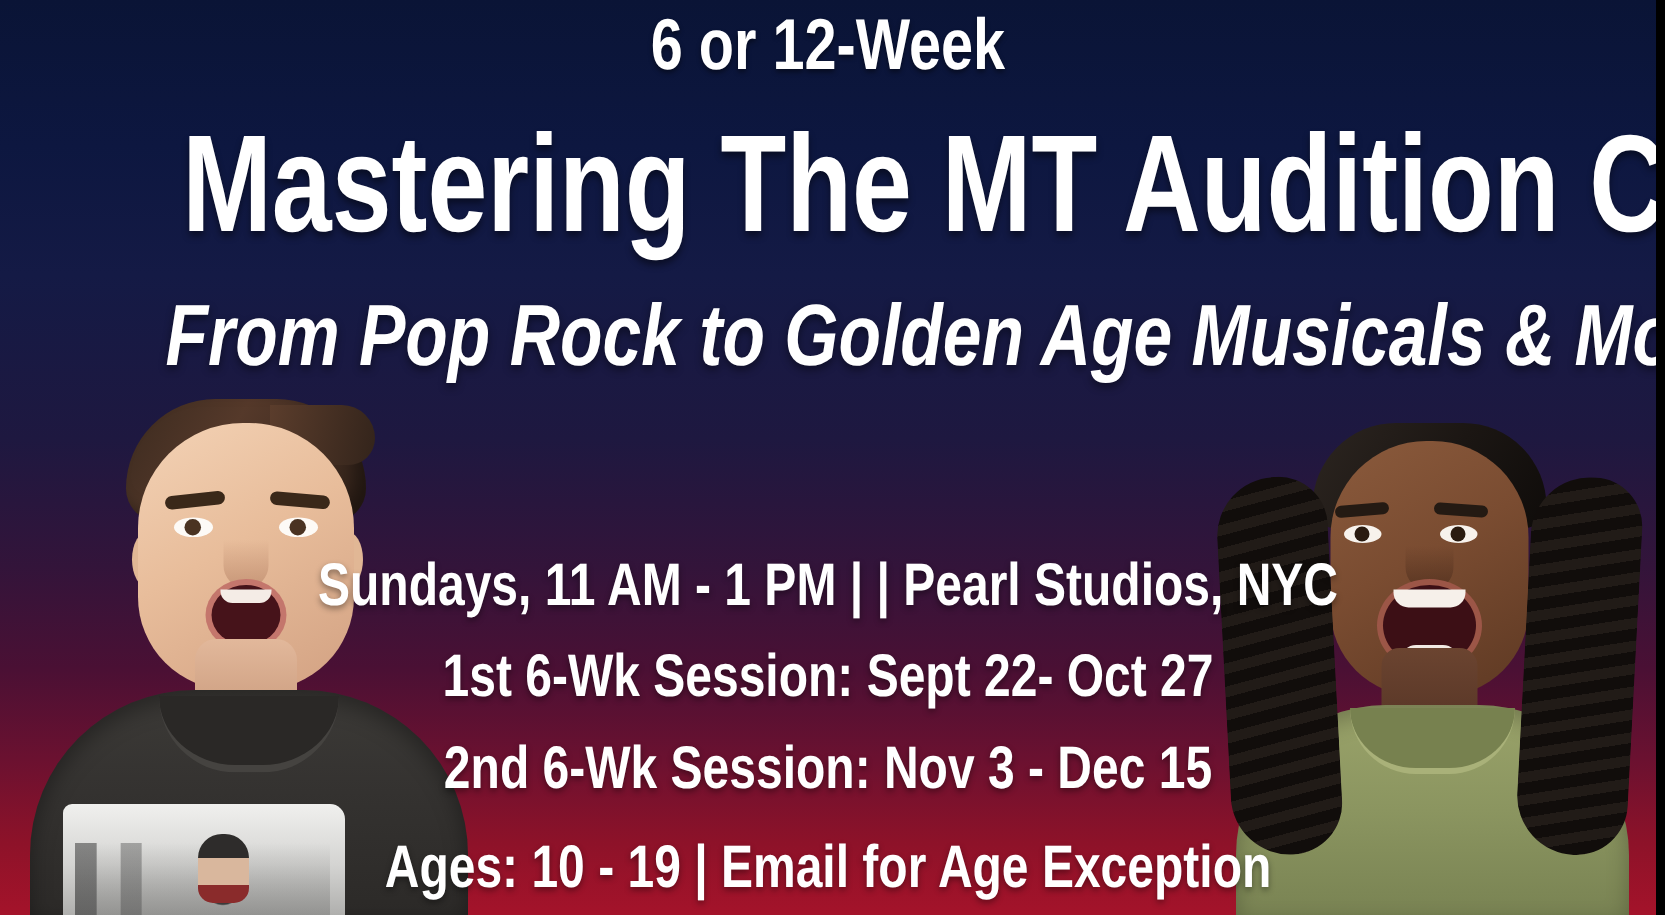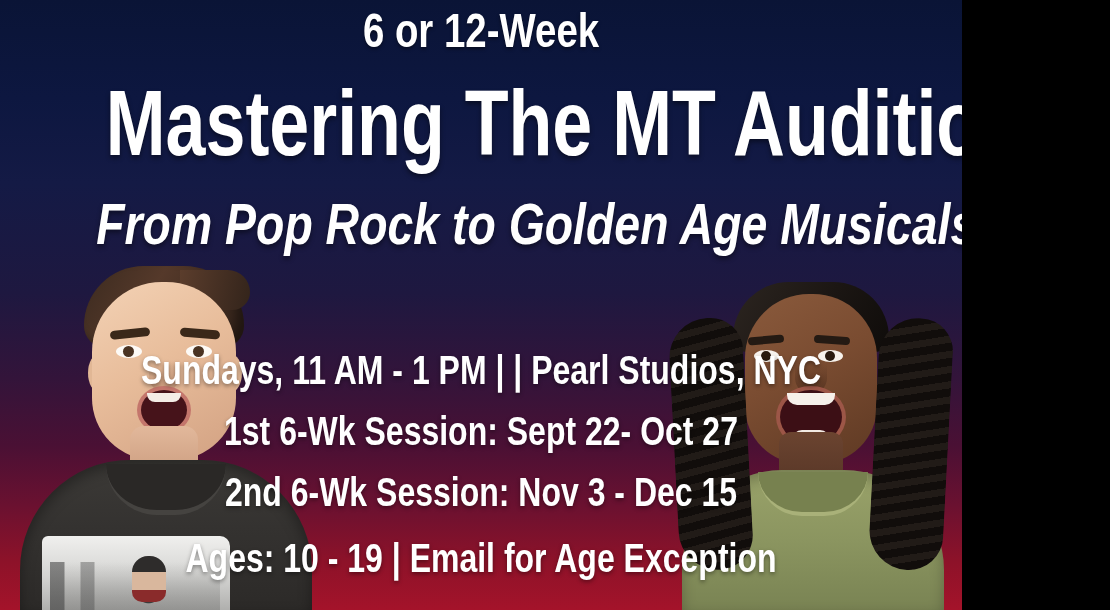--- a/index.html
+++ b/index.html
@@ -3,21 +3,21 @@
 <meta charset="utf-8">
 <style>
   html, body {
     margin: 0;
     padding: 0;
     background: #000;
   }
 
   #poster {
     position: relative;
-    width: 962px;
+    width: 1104px;
     height: 610px;
     overflow: hidden;
     font-family: "Liberation Sans", sans-serif;
     background:
       linear-gradient(to bottom,
         #0a1436 0%,
         #0d1740 16%,
         #141a45 30%,
         #1e1840 48%,
         #33143a 62%,
@@ -333,21 +333,21 @@
     font-size: 58px;
     line-height: 64px;
     font-style: italic;
     transform: scaleX(.80);
     text-shadow: 0 3px 6px rgba(0,0,0,.45);
     white-space: nowrap;
   }
 
   #details {
     position: absolute;
-    top: 340px; left: 0; right: 0;
+    top: 360px; left: 0; right: 0;
   }
   #details .line {
     font-size: 40px;
     line-height: 60px;
     transform: scaleX(.80);
     text-shadow: 0 2px 5px rgba(0,0,0,.40);
     white-space: nowrap;
   }
   #details .line.l1 { margin-bottom: 1px; }
   #details .line.l2 { margin-bottom: 1px; }

